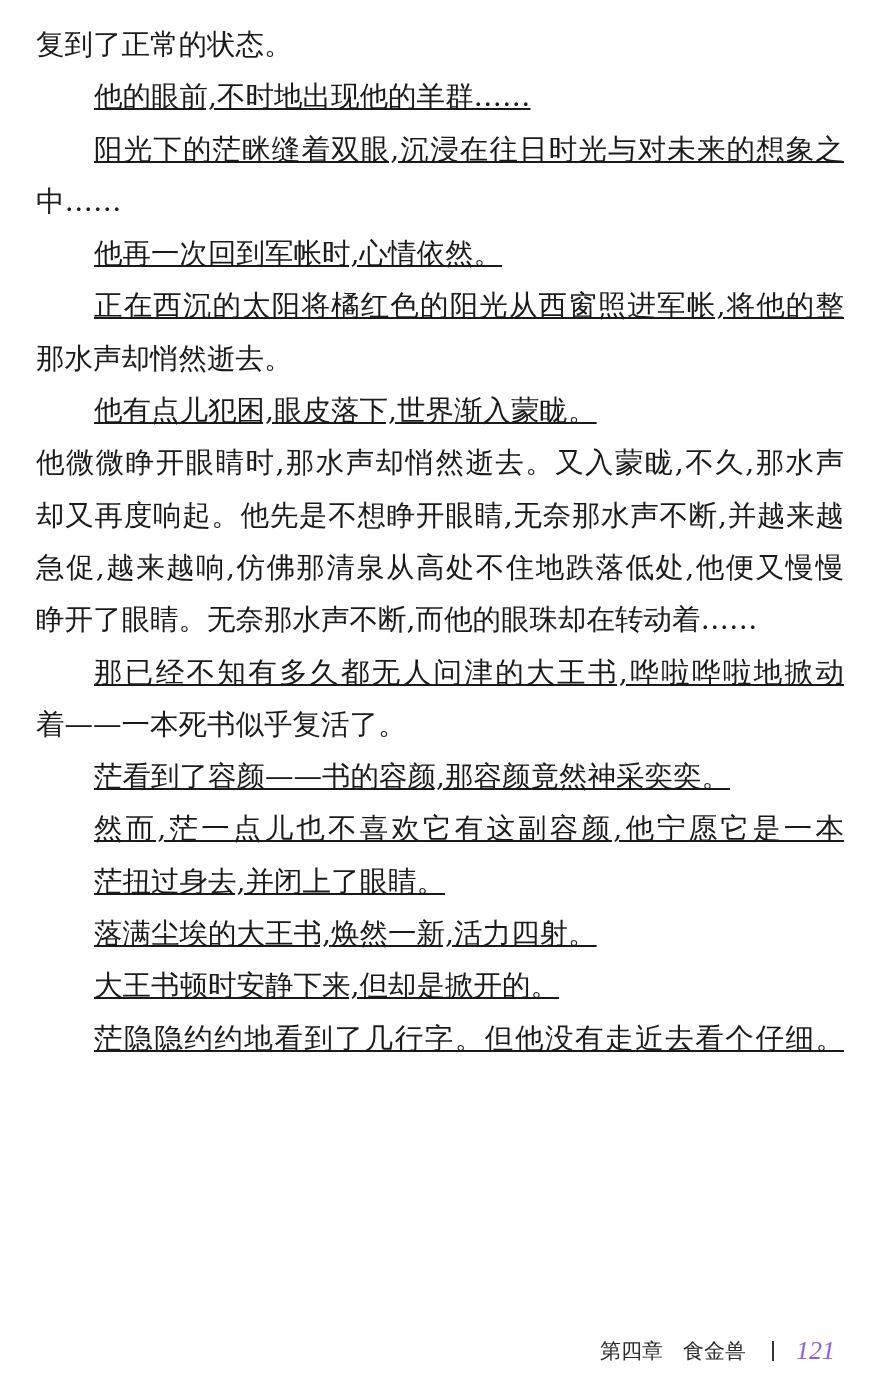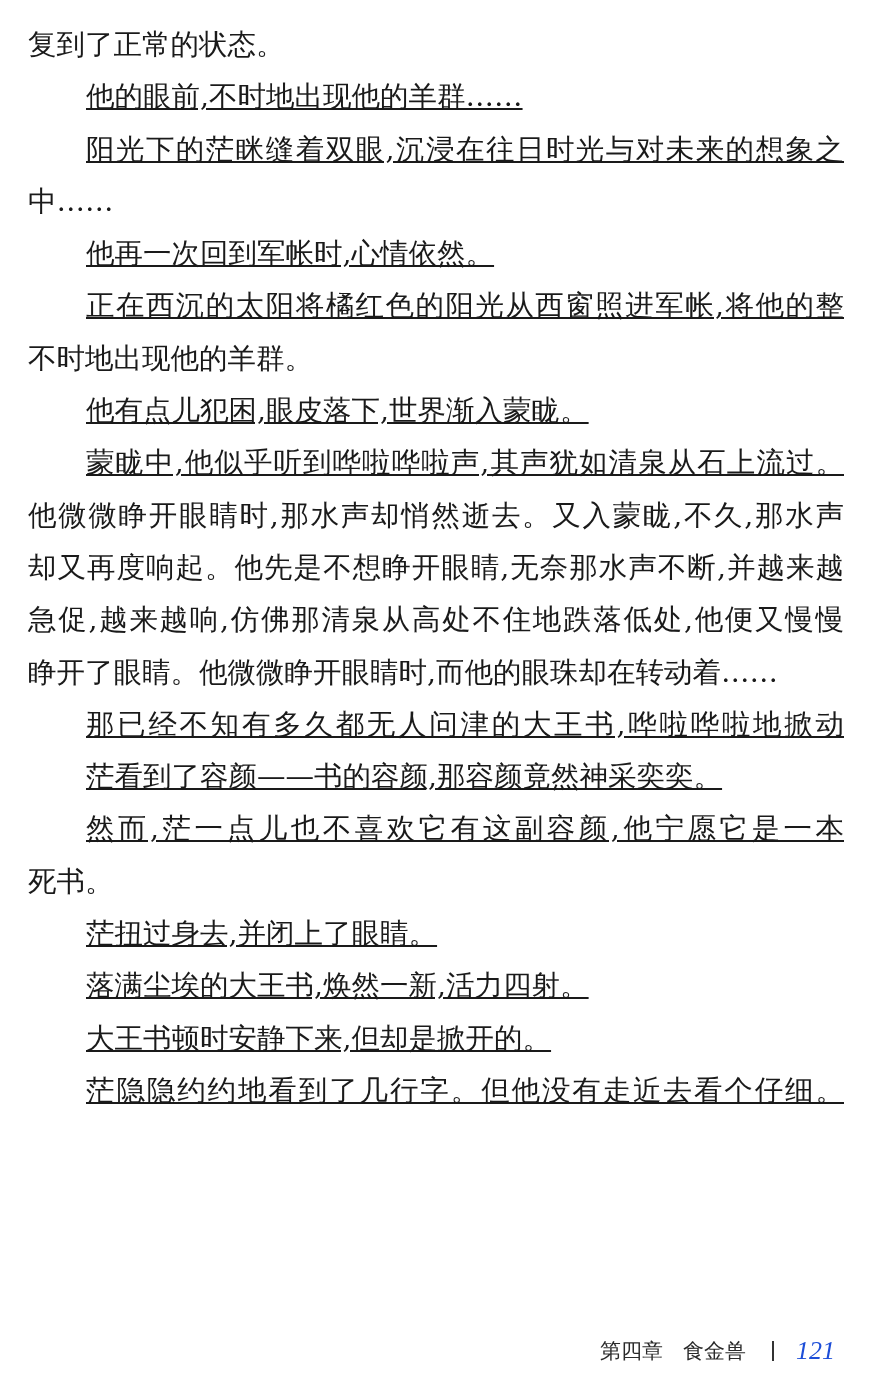--- a/index.html
+++ b/index.html
@@ -1,49 +1,48 @@
 <!DOCTYPE html>
 <html><head>
   <meta charset="utf-8">
   <style>
     html, body { margin: 0; padding: 0; background: #ffffff; }
     body { width: 872px; height: 1391px; position: relative; overflow: hidden;
            font-family: "DejaVu Serif", "Liberation Serif", serif; color: #1a1a1a; }
     .page-body { position: absolute; left: 28px; top: 19px; width: 816px; }
     .line { height: 52.3px; line-height: 52.3px; font-size: 28.5px; white-space: nowrap;
-            overflow: visible; }
+            overflow: visible; margin-left: 8px; }
     .line.indent { padding-left: 58px; text-decoration: underline; }
     .line.justify { text-align: justify; text-align-last: justify; }
     .footer { position: absolute; top: 1333px; left: 600px; height: 36px; display: flex;
               align-items: center; font-size: 21px; color: #2a2a2a; }
     .footer .chap { margin-right: 20px; }
     .footer .sep { width: 2px; height: 20px; background: #333; margin: 0 22px 0 26px; }
-    .footer .num { font-family: "Liberation Serif", serif; font-style: italic; font-size: 26px; color: #1d4ed8; }
+    .footer .num { font-family: "Liberation Serif", serif; font-style: italic; font-size: 26px; color: #8b5cf6; }
   </style>
 </head>
 <body>
 
 <div class="page-body">
   <div class="line">复到了正常的状态。</div>
   <div class="line indent">他的眼前,不时地出现他的羊群……</div>
   <div class="line indent justify">阳光下的茫眯缝着双眼,沉浸在往日时光与对未来的想象之</div>
   <div class="line">中……</div>
   <div class="line indent">他再一次回到军帐时,心情依然。</div>
   <div class="line indent justify">正在西沉的太阳将橘红色的阳光从西窗照进军帐,将他的整</div>
-  <div class="line">不时地出现他的羊群。</div>
+  <div class="line">那水声却悄然逝去。</div>
   <div class="line indent">他有点儿犯困,眼皮落下,世界渐入蒙眬。</div>
-  <div class="line indent justify">蒙眬中,他似乎听到哗啦哗啦声,其声犹如清泉从石上流过。</div>
   <div class="line justify">他微微睁开眼睛时,那水声却悄然逝去。又入蒙眬,不久,那水声</div>
   <div class="line justify">却又再度响起。他先是不想睁开眼睛,无奈那水声不断,并越来越</div>
   <div class="line justify">急促,越来越响,仿佛那清泉从高处不住地跌落低处,他便又慢慢</div>
-  <div class="line">睁开了眼睛。他微微睁开眼睛时,而他的眼珠却在转动着……</div>
+  <div class="line">睁开了眼睛。无奈那水声不断,而他的眼珠却在转动着……</div>
   <div class="line indent justify">那已经不知有多久都无人问津的大王书,哗啦哗啦地掀动</div>
+  <div class="line">着——一本死书似乎复活了。</div>
   <div class="line indent">茫看到了容颜——书的容颜,那容颜竟然神采奕奕。</div>
   <div class="line indent justify">然而,茫一点儿也不喜欢它有这副容颜,他宁愿它是一本</div>
-  <div class="line">死书。</div>
   <div class="line indent">茫扭过身去,并闭上了眼睛。</div>
   <div class="line indent">落满尘埃的大王书,焕然一新,活力四射。</div>
   <div class="line indent">大王书顿时安静下来,但却是掀开的。</div>
   <div class="line indent justify">茫隐隐约约地看到了几行字。但他没有走近去看个仔细。</div>
 </div>
 
 <div class="footer">
   <span class="chap">第四章</span>
   <span class="title">食金兽</span>
   <span class="sep"></span>

